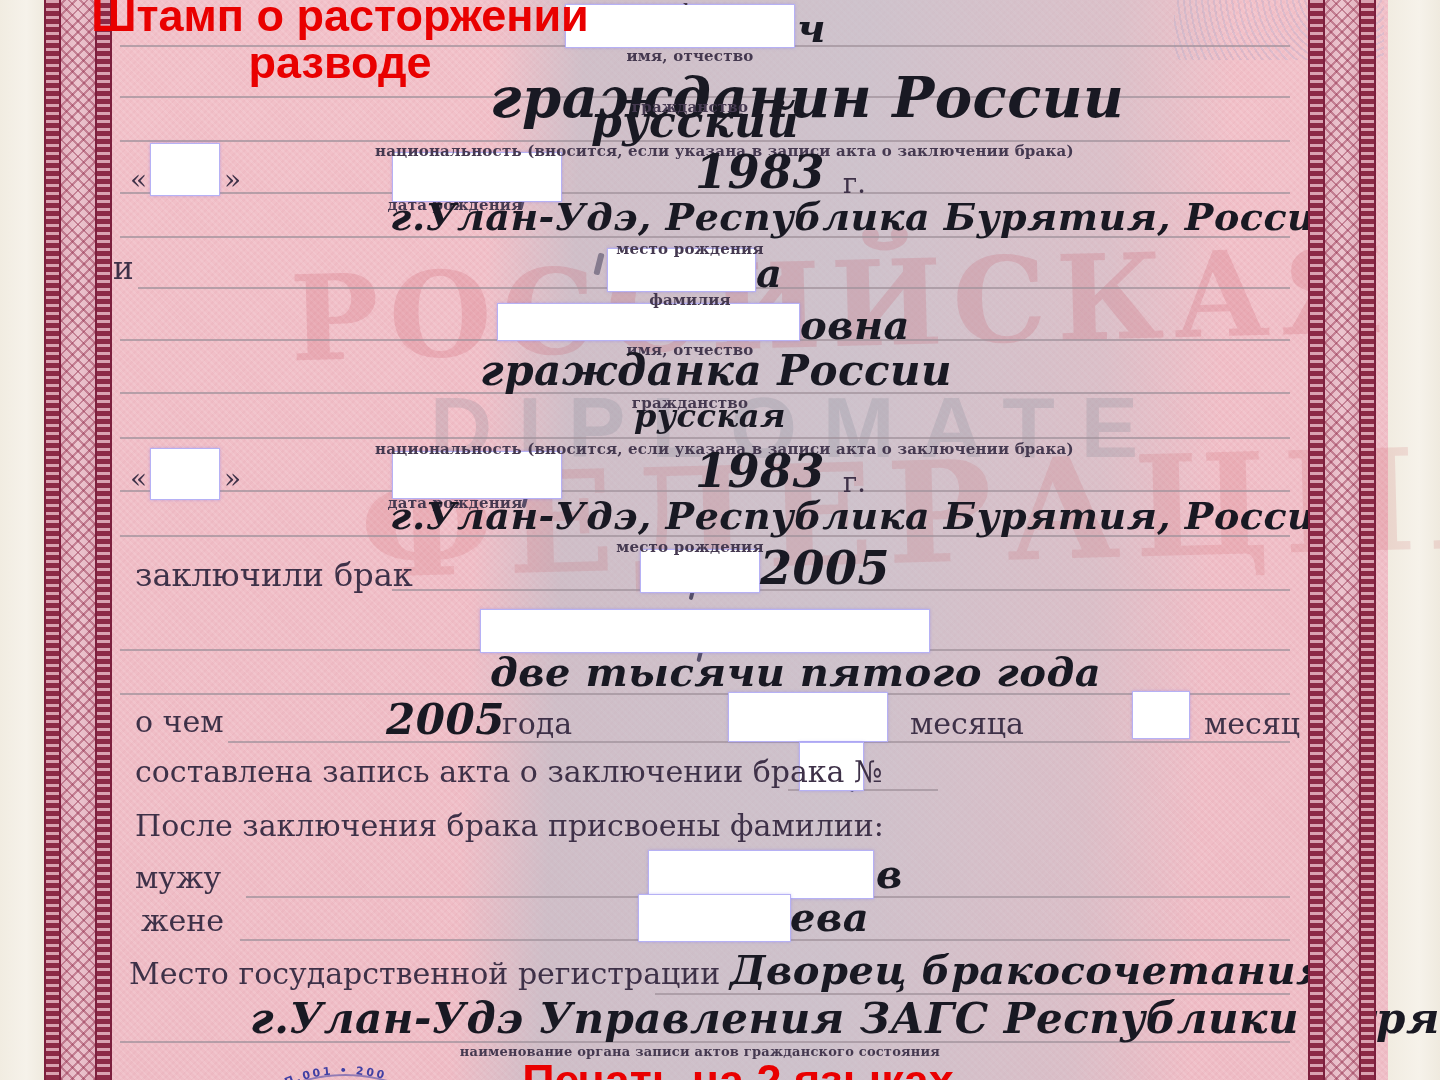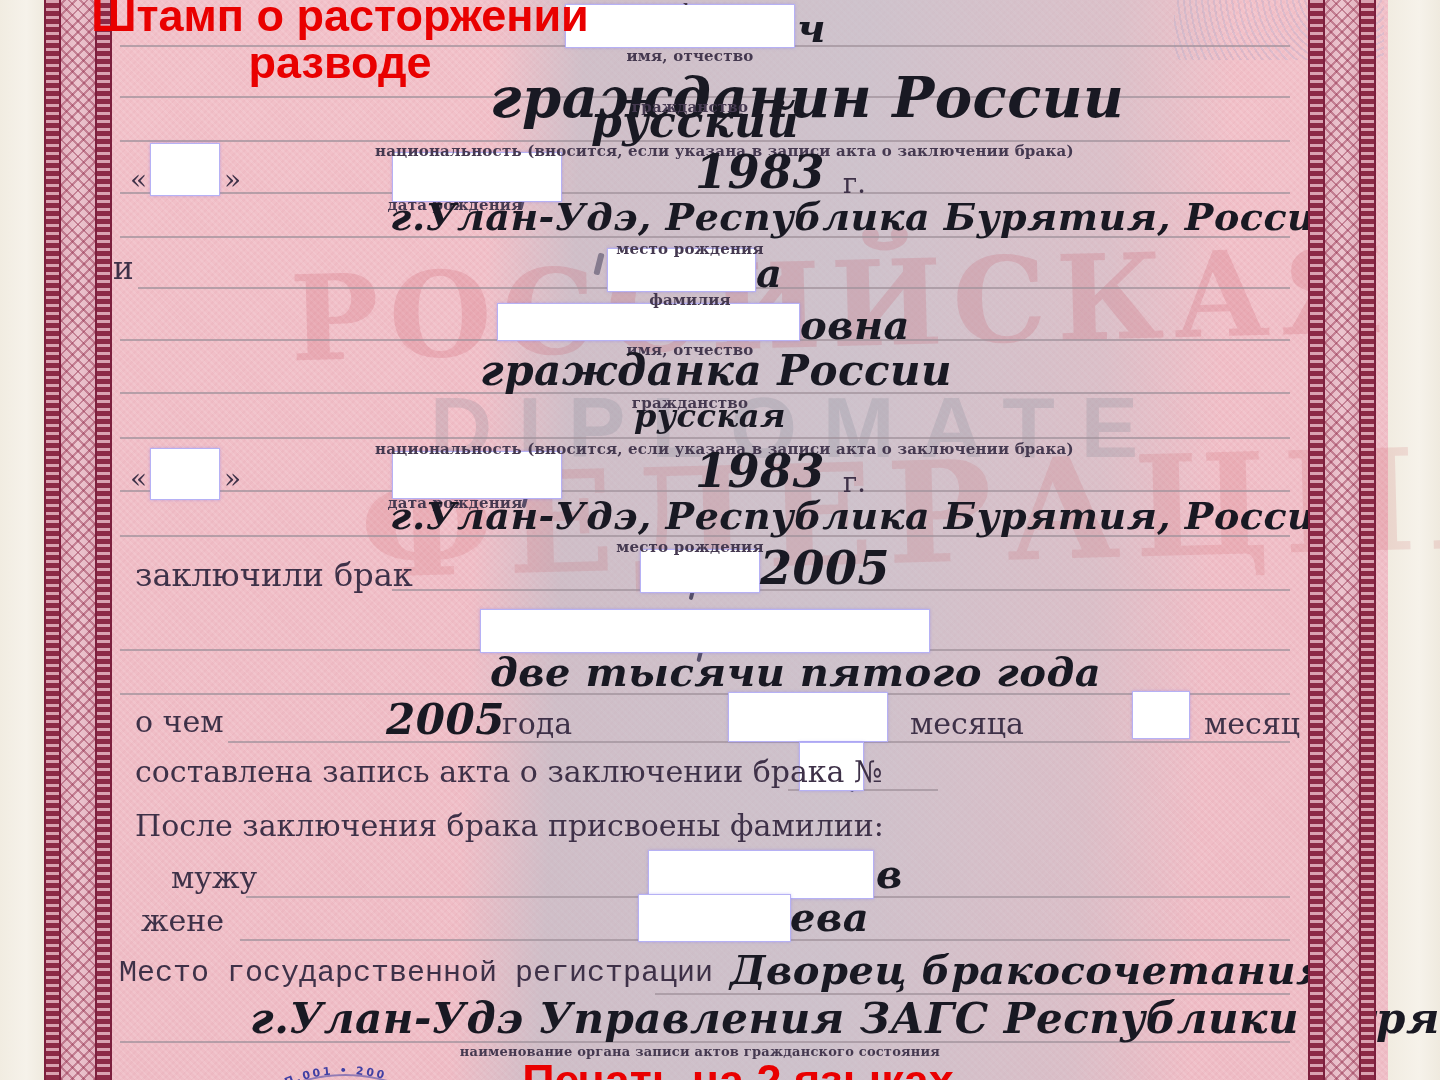--- a/index.html
+++ b/index.html
@@ -159,26 +159,26 @@
   <div class="val" style="left:490px;width:420px;top:648px;font-size:40px;">две тысячи пятого года</div>
 
   <div class="lbl" style="left:135px;top:704px;">о чем</div>
   <div class="val" style="left:386px;top:695px;font-size:42px;">2005</div>
   <div class="lbl" style="left:502px;top:706px;">года</div>
   <div class="lbl" style="left:910px;top:706px;">месяца</div>
   <div class="lbl" style="left:1204px;top:706px;">месяц</div>
   <div class="lbl" style="left:135px;top:754px;">составлена запись акта о заключении брака №</div>
 
   <div class="lbl" style="left:135px;top:808px;">После заключения брака присвоены фамилии:</div>
-  <div class="lbl" style="left:135px;top:860px;margin-left:36px;">мужу</div>
+  <div class="lbl" style="left:135px;top:860px;">мужу</div>
   <div class="val" style="left:876px;top:850px;font-size:40px;">в</div>
   <div class="lbl" style="left:141px;top:903px;">жене</div>
   <div class="val" style="left:790px;top:893px;font-size:40px;">ева</div>
 
-  <div class="lbl" style="left:119px;top:956px;font-family:Liberation Mono, monospace;">Место государственной регистрации</div>
+  <div class="lbl" style="left:129px;top:956px;">Место государственной регистрации</div>
   <div class="val" style="left:730px;top:946px;font-size:40px;text-align:left;">Дворец бракосочетания</div>
   <div class="val" style="left:250px;width:900px;top:994px;font-size:42px;">г.Улан-Удэ Управления ЗАГС Республики Бурятия</div>
   <div class="cap" style="left:380px;width:640px;top:1044px;font-size:13px;">наименование органа записи актов гражданского состояния</div>
 
   <svg width="340" height="40" viewBox="0 0 340 40" style="position:absolute;left:175px;top:1052px;z-index:5;">
     <circle cx="170" cy="175" r="152" fill="none" stroke="#4343a6" stroke-width="2" opacity=".55"></circle>
     <path id="sealArc" d="M 22 170 A 148 148 0 0 1 318 170" fill="none"></path>
     <text font-size="11" font-weight="bold" fill="#4040a4" letter-spacing="2.5" font-family="DejaVu Sans, sans-serif">
       <textPath href="#sealArc" startOffset="14%">АТ № ПС RU П.001 • 200</textPath>
     </text>

